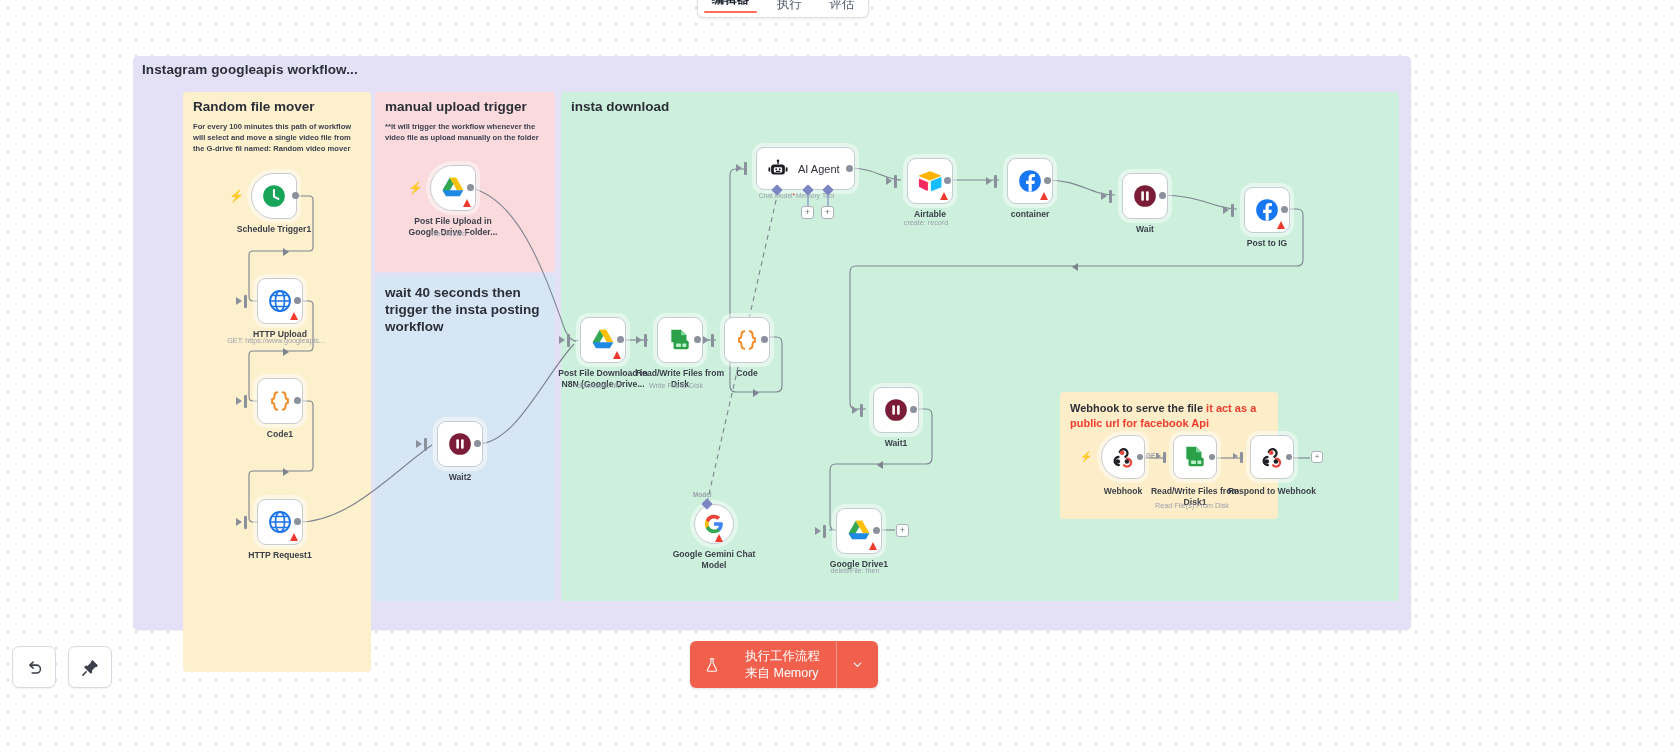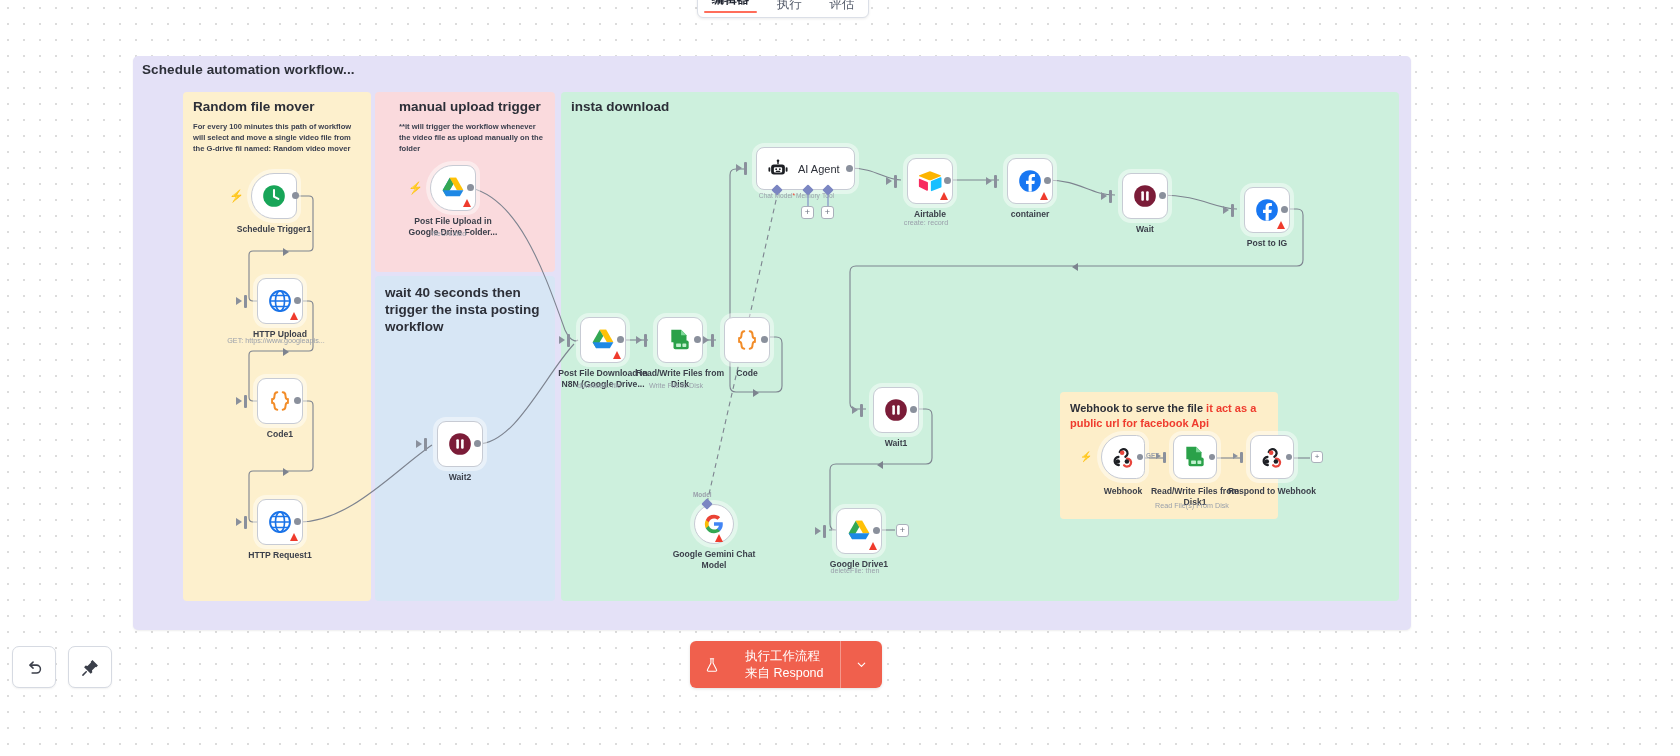--- a/index.html
+++ b/index.html
@@ -69,21 +69,21 @@
     letter-spacing: .1px;
   }
 
   
   .sticky {
     position: absolute;
     border-radius: 4px;
     overflow: hidden;
   }
   .sticky-yellow { background: #fdf0cd; }
-  .sticky-pink   { background: #fadadd; padding-left: 14px; }
+  .sticky-pink   { background: #fadadd; }
   .sticky-blue   { background: #d7e6f5; }
   .sticky-green  { background: #cdf0dd; }
   .sticky-cream  { background: #fdeec9; }
 
   .s-head {
     font-size: 13.5px;
     font-weight: 700;
     color: #2c2f38;
     padding: 7px 10px 0 10px;
     line-height: 1.25;
@@ -281,24 +281,24 @@
     </div>
     <div class="top-tab">
       <span>执行</span>
     </div>
     <div class="top-tab">
       <span>评估</span>
     </div>
   </div>
 
   <div class="sticky-outer">
-    <div class="sticky-title">Schedule automation workflow...</div>
-  </div>
-
-  <div class="sticky sticky-yellow" style="left:183px; top:92px; width:188px; height:509px;">
+    <div class="sticky-title">Instagram googleapis workflow...</div>
+  </div>
+
+  <div class="sticky sticky-yellow" style="left:183px; top:92px; width:188px; height:580px;">
     <div class="s-head">Random file mover</div>
     <div class="s-body">For every 100 minutes this path of workflow will select and move a single video file from the G-drive fil named: Random video mover</div>
   </div>
 
   <div class="sticky sticky-pink" style="left:375px; top:92px; width:180px; height:180px;">
     <div class="s-head">manual upload trigger</div>
     <div class="s-body">**it will trigger the workflow whenever the video file as upload manually on the folder</div>
   </div>
 
   <div class="sticky sticky-blue" style="left:375px; top:276px; width:180px; height:325px;">
@@ -677,21 +677,21 @@
     </svg>
   </div>
 
   <div class="exec-wrap">
     <div class="exec-main">
       <svg width="16" height="18" viewBox="0 0 24 24">
         <path d="M9.5 2.5h5M10.4 2.5v6.6L5.2 19a1.6 1.6 0 0 0 1.4 2.4h10.8a1.6 1.6 0 0 0 1.4-2.4l-5.2-9.9V2.5" fill="none" stroke="#ffffff" stroke-width="1.6" stroke-linecap="round" stroke-linejoin="round"></path>
       </svg>
       <div class="exec-text">
         <div>执行工作流程</div>
-        <div>来自 Respond</div>
+        <div>来自 Memory</div>
       </div>
     </div>
     <div class="exec-caret">
       <svg width="13" height="13" viewBox="0 0 24 24">
         <polyline points="6,9.5 12,15.5 18,9.5" fill="none" stroke="#fff" stroke-width="2.1" stroke-linecap="round" stroke-linejoin="round"></polyline>
       </svg>
     </div>
   </div>
 
 </div>

